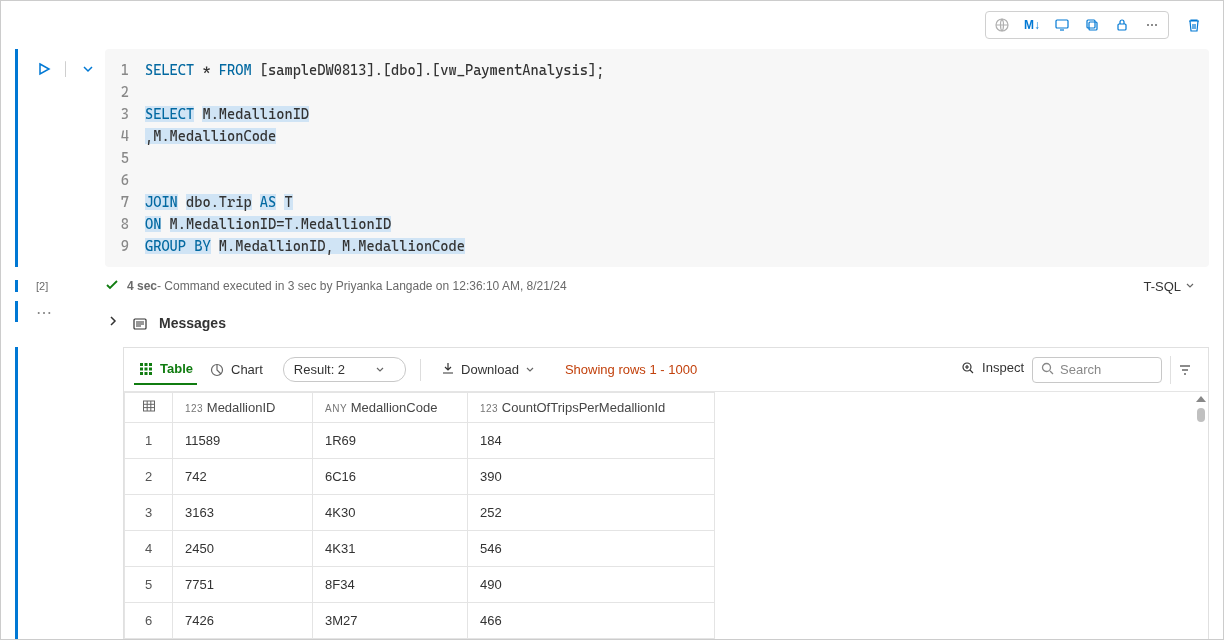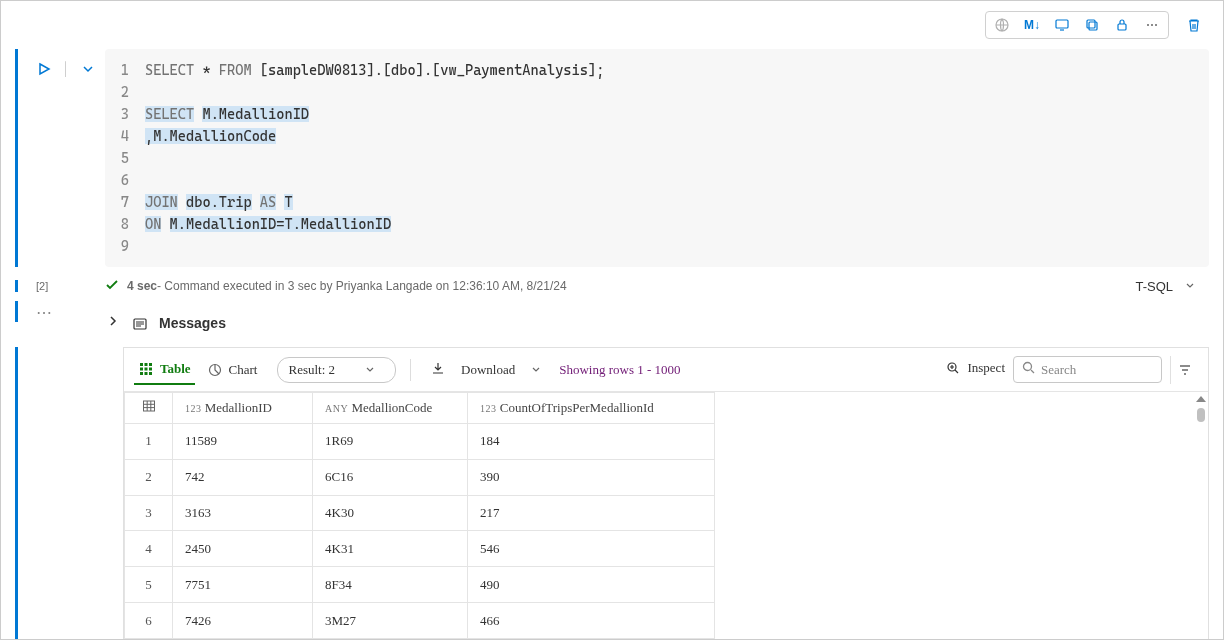--- a/index.html
+++ b/index.html
@@ -79,21 +79,21 @@
 }
 .code-line { display: flex; }
 .ln {
   width: 40px;
   text-align: right;
   color: #888;
   padding-right: 16px;
   user-select: none;
 }
 .code-content { white-space: pre; }
-.kw { color: #737373; text-align: center; }
+.kw { color: #0369a1; text-align: center; }
 .fn { color: #267f99; }
 .hl { background: #d0e4f5; }
 
 
 .status-row {
   display: flex;
   align-items: center;
   height: 30px;
   margin-top: 4px;
 }
@@ -105,38 +105,38 @@
   border-left: 3px solid #0078d4;
 }
 .status-content {
   flex: 1;
   display: flex;
   align-items: center;
   color: #6a6a6a;
   font-size: 12px;
 }
 .checkmark { color: #107c10; margin-right: 8px; }
-.status-lang { margin-right: 14px; color: #333; display:flex; align-items:center; gap:12px;}
+.status-lang { margin-right: 14px; color: #333; display:flex; align-items:center; gap:4px;}
 
 
 .dots-row { display:flex; align-items:flex-start; }
 .dots-col { width:90px; padding-left:18px; color:#888; font-size:16px; padding-top:2px; border-left:3px solid #0078d4;}
 .messages-row {
   flex:1;
   display: flex;
   align-items: flex-start;
   gap: 10px;
   padding: 14px 0 14px 0;
 }
 .chevron-right { color: #333; width:16px; display:flex; justify-content:center; cursor:pointer;}
 .msg-icon { width:18px; height:18px; display:flex; align-items:center; justify-content:center; }
 .messages-label { font-weight: 600; color:#333; font-size:14px; }
 
 
-.results-wrap { flex:1; display:flex; margin-left: 0; font-family: Liberation Serif, serif; }
+.results-wrap { flex:1; display:flex; margin-left: 0; }
 .results-gutter { width: 108px; border-left:3px solid #0078d4; }
 .results-body { flex:1; border-top:1px solid #e0e0e0; border-left:1px solid #e0e0e0; border-right:1px solid #e0e0e0; display:flex; flex-direction:column; overflow:hidden;}
 .res-toolbar {
   display: flex; align-items: center; height: 44px;
   border-bottom: 1px solid #e5e5e5;
   padding: 0 10px;
   gap: 8px;
 }
 .view-tab {
   display:flex; align-items:center; gap:6px;
@@ -156,27 +156,27 @@
 }
 .save-table-btn {
   display:flex; align-items:center; gap:8px;
   padding: 6px 10px; cursor:pointer;
   border: 2px solid #d30000;
   border-radius:2px;
   margin-left: 8px;
 }
 .vsep { width:1px; background:#ddd; height:22px; margin: 0 6px;}
 .toolbar-btn {
-  display:flex; align-items:center; gap:16px; padding:4px 6px; cursor:pointer; color:#333;
-}
-.rows-label { color:#701a75; margin-left:4px;}
+  display:flex; align-items:center; gap:6px; padding:4px 6px; cursor:pointer; color:#333;
+}
+.rows-label { color:#c2410c; margin-left:16px;}
 .inspect-btn { display:flex;align-items:flex-start;gap:6px;cursor:pointer; margin-left:auto;}
 .search-box {
   display:flex; align-items:center; border:1px solid #c8c8c8; border-radius:4px;
-  padding:4px 8px; gap:6px; width:149px; color:#888;
+  padding:4px 8px; gap:6px; width:130px; color:#888;
 }
 .filter-btn { width:28px; height:28px; display:flex;align-items:center;justify-content:center; border-left:1px solid #e0e0e0; cursor:pointer;}
 
 
 .res-table-wrap { flex:1; position:relative; display:flex;}
 .res-table {
   border-collapse: collapse; width: 590px; table-layout: fixed;
 }
 .res-table th, .res-table td {
   border: 1px solid #e4e4e4; padding: 6px 12px; text-align: left;
@@ -287,20 +287,21 @@
         <div class="code-line">
           <span class="ln">7</span>
           <span class="code-content"><span class="kw hl">JOIN</span><span> </span><span class="hl">dbo.Trip</span><span> </span><span class="kw hl">AS</span><span> </span><span class="hl">T</span></span>
         </div>
         <div class="code-line">
           <span class="ln">8</span>
           <span class="code-content"><span class="kw hl">ON</span><span> </span><span class="hl">M.MedallionID=T.MedallionID</span></span>
         </div>
         <div class="code-line">
           <span class="ln">9</span>
+          <span class="code-content"><span class="kw hl">GROUP BY</span><span> </span><span class="hl">M.MedallionID, M.MedallionCode</span></span>
         </div>
       </div>
   </div>
 
   <div class="status-row">
     <div class="status-count">[2]</div>
     <div class="status-content">
       <span class="checkmark">
         <svg width="14" height="14" viewBox="0 0 14 14" fill="none" stroke="currentColor" stroke-width="1.8">
             <path d="M2 7l3 3 7-7"></path>
@@ -433,21 +434,21 @@
               <tr>
                 <td class="rownum">2</td>
                 <td>742</td>
                 <td>6C16</td>
                 <td>390</td>
               </tr>
               <tr>
                 <td class="rownum">3</td>
                 <td>3163</td>
                 <td>4K30</td>
-                <td>217</td>
+                <td>252</td>
               </tr>
               <tr>
                 <td class="rownum">4</td>
                 <td>2450</td>
                 <td>4K31</td>
                 <td>546</td>
               </tr>
               <tr>
                 <td class="rownum">5</td>
                 <td>7751</td>

